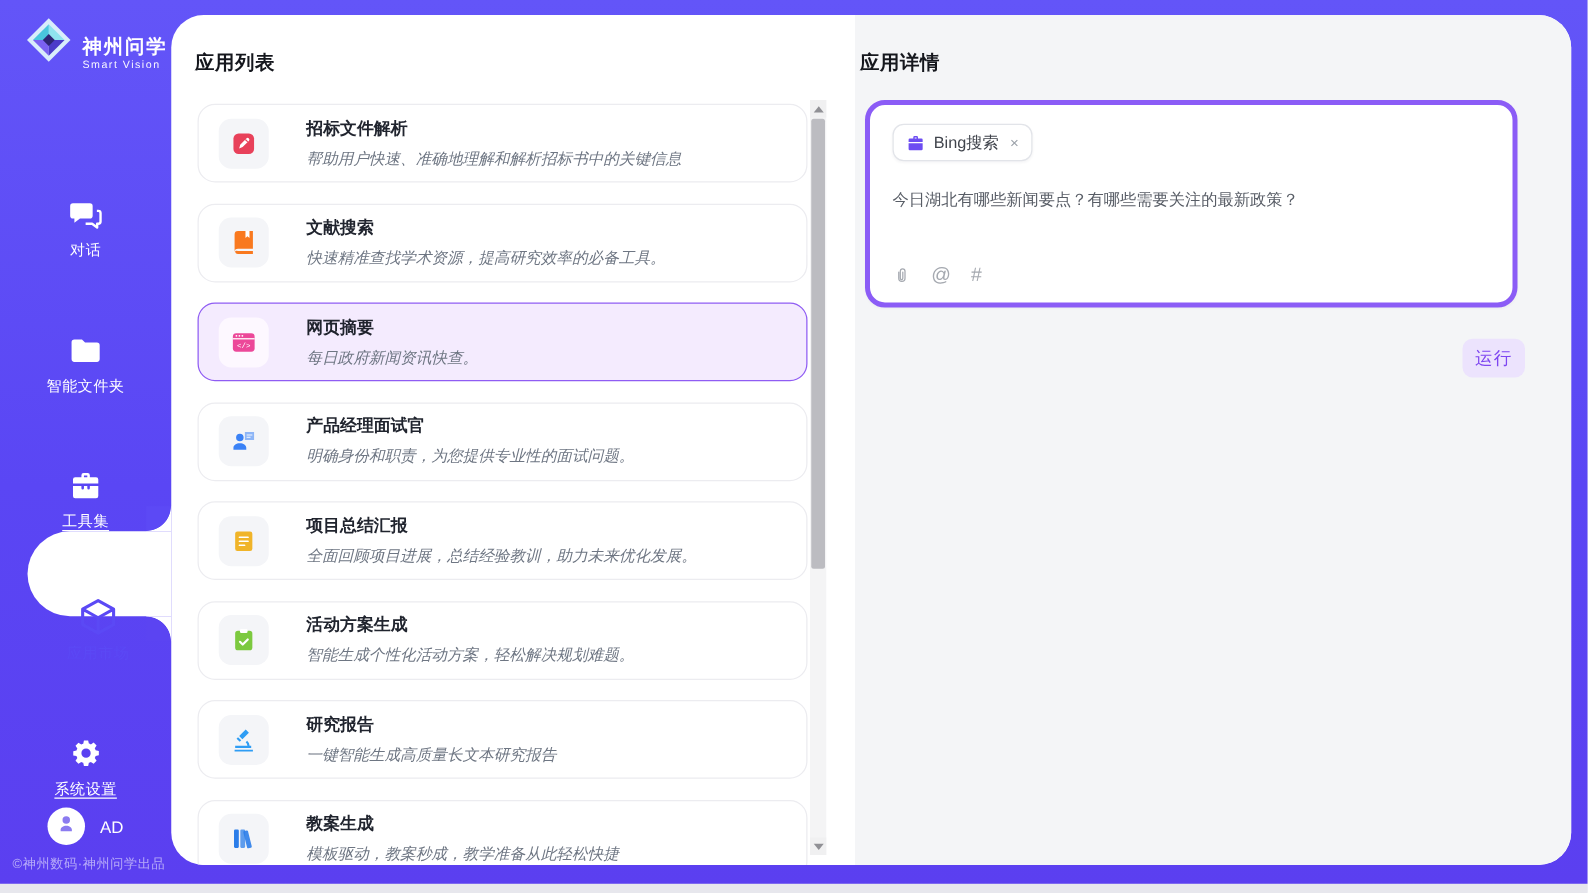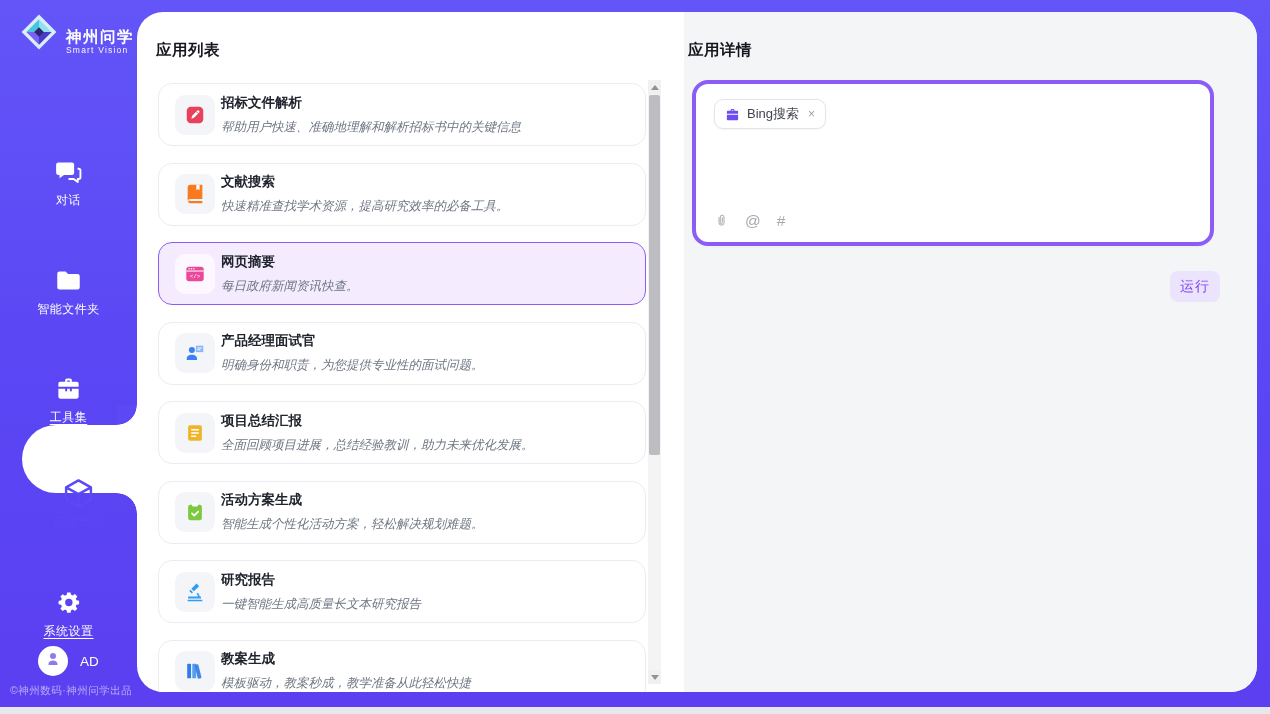--- a/index.html
+++ b/index.html
@@ -45,21 +45,21 @@
   .list-title{position:absolute;left:19px;top:28px;}
   .card-list{position:absolute;left:21px;top:71px;width:488px;height:609px;}
   .card{position:relative;width:488px;height:63px;margin-bottom:16.5px;background:#fff;
     border:1px solid #ececf0;border-radius:14px;display:flex;align-items:center;
     padding:0 16px;cursor:pointer;}
   .card.selected{background:#f4ebfe;border:1.5px solid #8f5cf3;}
   .card-icon{width:40px;height:40px;border-radius:10px;background:#f4f5f8;flex:none;
     display:flex;align-items:center;justify-content:center;}
   .card.selected .card-icon{background:#fdf8ff;}
   .card-icon svg{width:22px;height:22px;display:block;}
-  .card-text{margin-left:6px;min-width:0;}
+  .card-text{margin-left:30px;min-width:0;}
   .card-title{font-size:13.5px;font-weight:bold;color:#20242e;}
   .card-desc{font-size:12.5px;color:#6e7683;margin-top:7px;white-space:nowrap;font-style:italic;}
   
   .sb{position:absolute;left:511px;top:68px;width:13px;height:604px;background:#f4f4f5;}
   .sb-btn{position:absolute;left:0;width:13px;height:14px;background:#f0f0f1;display:flex;
     align-items:center;justify-content:center;cursor:pointer;}
   .sb-btn.up{top:0;}.sb-btn.down{bottom:0;}
   .tri-up{width:0;height:0;border-left:4px solid transparent;border-right:4px solid transparent;
     border-bottom:5px solid #909095;}
   .tri-down{width:0;height:0;border-left:4px solid transparent;border-right:4px solid transparent;
@@ -308,20 +308,21 @@
       <div class="prompt-card">
         <span class="chip">
           <span class="ic">
               <svg viewBox="0 0 24 24">
                 <path fill="currentColor" d="M9 6V4.6A1.6 1.6 0 0 1 10.6 3h2.8A1.6 1.6 0 0 1 15 4.6V6h4.4A1.6 1.6 0 0 1 21 7.6v11.8a1.6 1.6 0 0 1-1.6 1.6H4.6A1.6 1.6 0 0 1 3 19.4V7.6A1.6 1.6 0 0 1 4.6 6zm1.8 0h2.4V4.8h-2.4zM3 12.2h18v-1.6H3z"></path>
               </svg>
             </span>
           <span>Bing搜索</span>
           <span class="chip-x">×</span>
         </span>
+        <div class="prompt-text">今日湖北有哪些新闻要点？有哪些需要关注的最新政策？</div>
         <div class="attach-row">
             <span class="ic">
               <svg viewBox="0 0 24 24">
                 <path fill="none" stroke="currentColor" stroke-width="1.6" stroke-linecap="round" d="M8 7.5v8a4 4 0 0 0 8 0v-9a3 3 0 0 0-6 0v9a1.6 1.6 0 0 0 3.2 0v-8"></path>
               </svg>
             </span>
             <span class="attach-glyph">@</span>
             <span class="attach-glyph">#</span>
           </div>
       </div>

